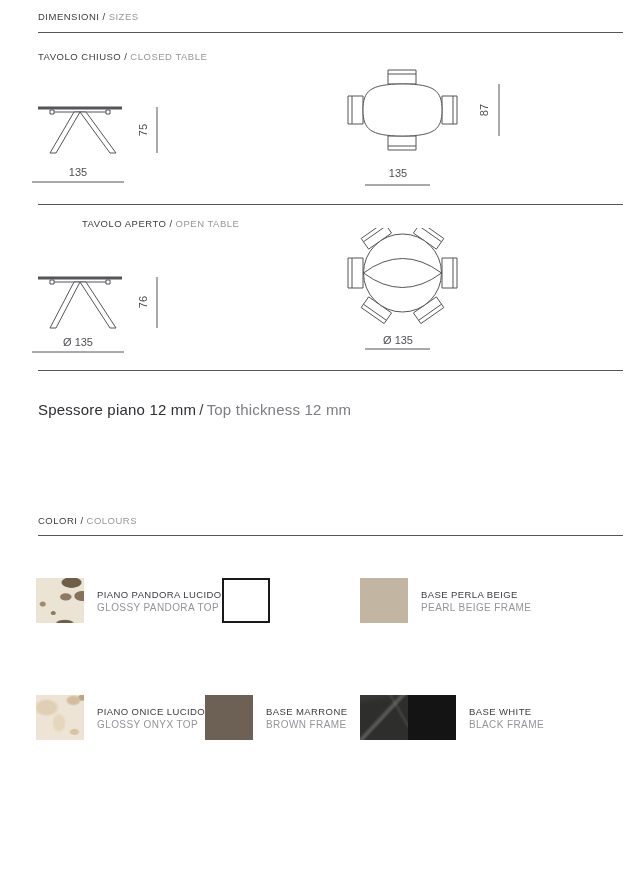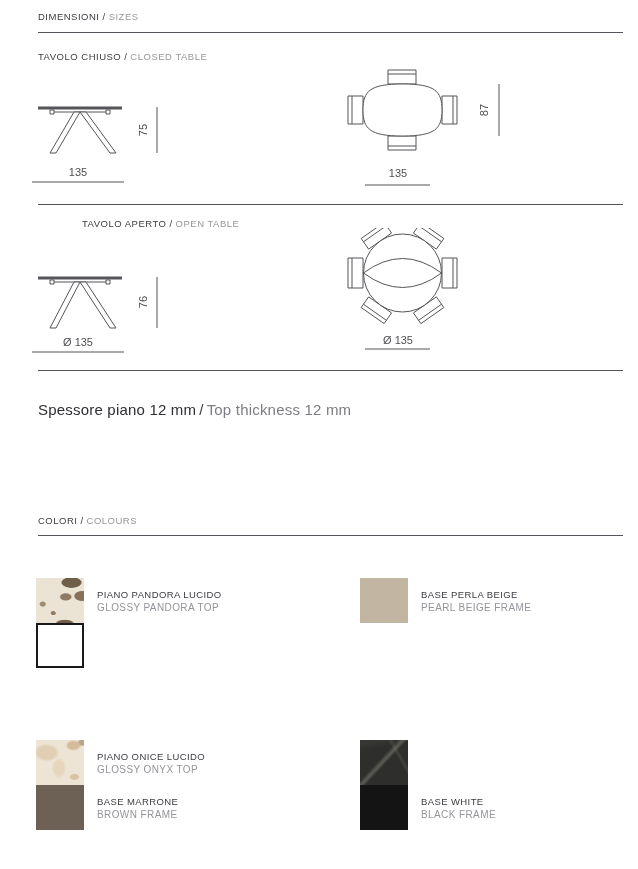--- a/index.html
+++ b/index.html
@@ -18,21 +18,21 @@
   .drawing { position:absolute; }
   .drawing line, .drawing path, .drawing rect, .drawing polygon, .drawing circle {
     stroke:#55555a; fill:none; stroke-width:1; vector-effect:non-scaling-stroke;
   }
   .drawing .thick { stroke-width:3; }
   .drawing .fillw { fill:#ffffff; }
   .drawing text { fill:#4f4f54; font-size:11px; font-family:"Liberation Sans", sans-serif; stroke:none; }
   
   .colours { position:absolute; left:36px; top:578px; width:582px; display:grid;
              grid-template-columns:324px 248px; row-gap:72px; }
-  .colour-item { display:flex; flex-direction:column; }
+  .colour-item { display:flex; flex-direction:row; }
   .swatch-row { display:flex; height:45px; }
   .swatch { width:48px; height:45px; flex:none; box-sizing:border-box; }
   .labels { padding-left:13px; display:flex; flex-direction:column; justify-content:center; }
   .name { font-size:9.5px; letter-spacing:.4px; line-height:13px; color:#3b3b41; white-space:nowrap; }
   .sub  { font-size:10px; letter-spacing:.4px; line-height:13px; color:#94949a; white-space:nowrap; }
   
   .sw-pandora {
     background-image:
       radial-gradient(ellipse 17px 9px at 74% 10%, #6f5e48 0 55%, rgba(111,94,72,0) 62%),
       radial-gradient(ellipse 14px 9px at 96% 40%, #857259 0 50%, rgba(133,114,89,0) 60%),

